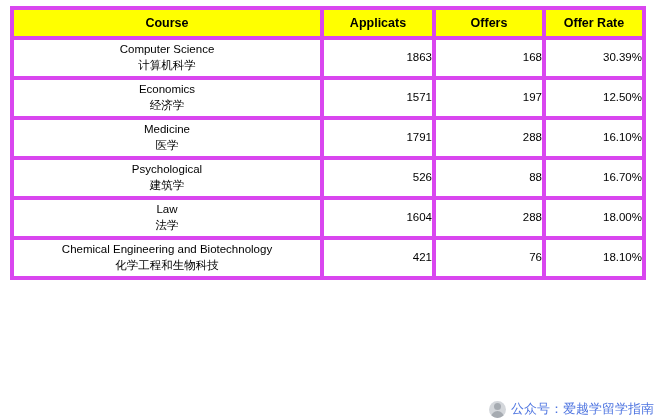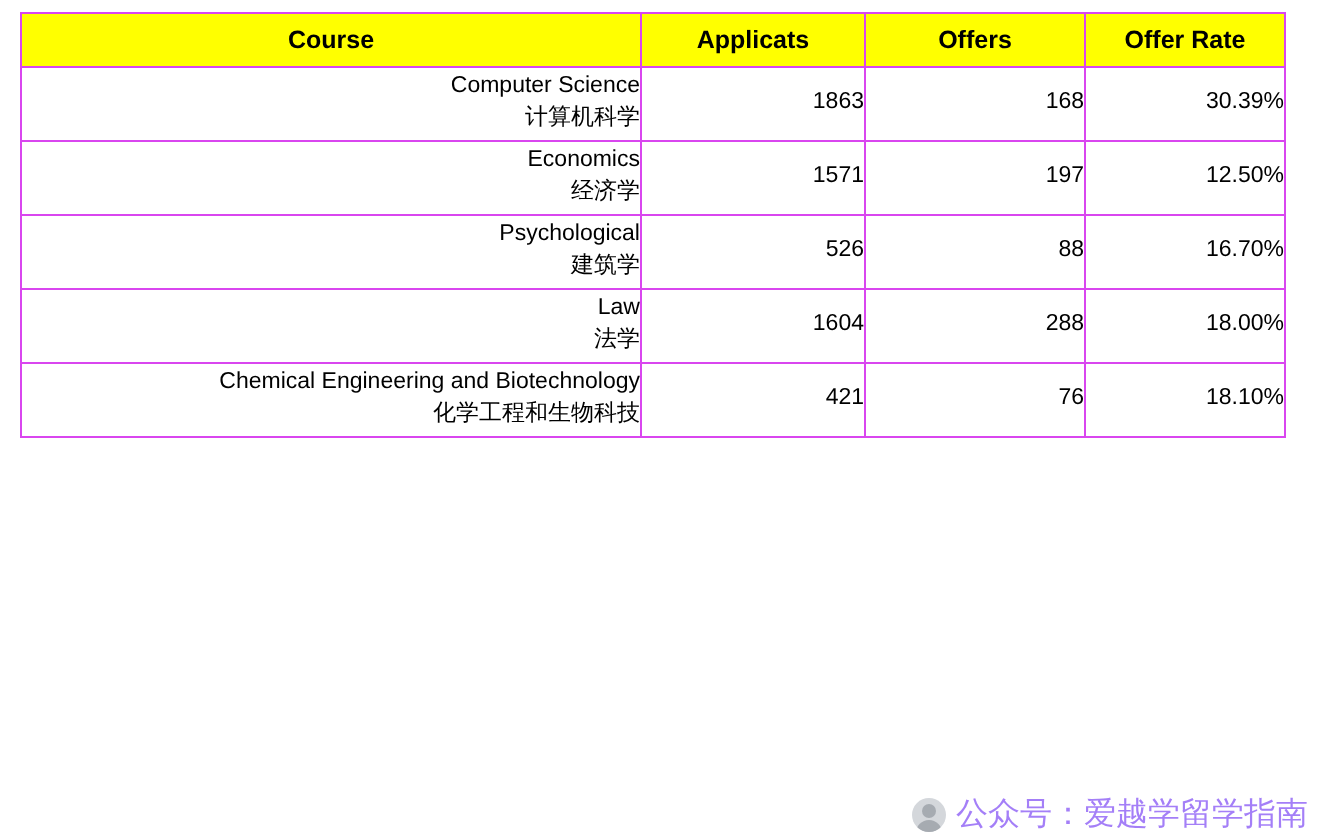--- a/index.html
+++ b/index.html
@@ -23,42 +23,42 @@
   }
   table.course-table {
     border-collapse: collapse;
     table-layout: fixed;
     width: 632px;
     margin: 6px 0 0 10px;
     background: #ffffff;
   }
   table.course-table th,
   table.course-table td {
-    border: 1px solid #d946ef;
+    border: 4px solid #d946ef;
     vertical-align: middle;
     padding: 0;
   }
   thead th {
     background: #ffff00;
     text-align: center;
     font-size: 12.5px;
     font-weight: bold;
     color: #000000;
     height: 26px;
     padding: 2px 4px;
   }
   tbody td {
     font-size: 11.5px;
     color: #000000;
     padding: 4px 5px;
     line-height: 1.35;
     height: 36px;
   }
   td.course-cell {
-    text-align: right;
+    text-align: center;
   }
   td.num-cell {
     text-align: right;
     padding-left: 6px;
   }
   .cn {
     display: block;
   }
   .col-course { width: 310px; }
   .col-applicats { width: 112px; }
@@ -66,22 +66,22 @@
   .col-rate { width: 100px; }
 
   
   .watermark {
     position: absolute;
     right: 6px;
     bottom: 6px;
     display: flex;
     align-items: center;
     gap: 5px;
-    font-size: 16px;
-    color: #8b5cf6;
+    font-size: 13px;
+    color: #1d4ed8;
     opacity: 0.78;
     pointer-events: none;
     text-align: center;
   }
   .wm-avatar {
     width: 17px;
     height: 17px;
     border-radius: 50%;
     background: #c8ccd2;
     position: relative;
@@ -147,20 +147,29 @@
         <td class="course-cell">
           <span>Economics</span>
           <span class="cn">经济学</span>
         </td>
         <td class="num-cell">1571</td>
         <td class="num-cell">197</td>
         <td class="num-cell">12.50%</td>
       </tr>
       <tr>
         <td class="course-cell">
+          <span>Medicine</span>
+          <span class="cn">医学</span>
+        </td>
+        <td class="num-cell">1791</td>
+        <td class="num-cell">288</td>
+        <td class="num-cell">16.10%</td>
+      </tr>
+      <tr>
+        <td class="course-cell">
           <span>Psychological</span>
           <span class="cn">建筑学</span>
         </td>
         <td class="num-cell">526</td>
         <td class="num-cell">88</td>
         <td class="num-cell">16.70%</td>
       </tr>
       <tr>
         <td class="course-cell">
           <span>Law</span>

